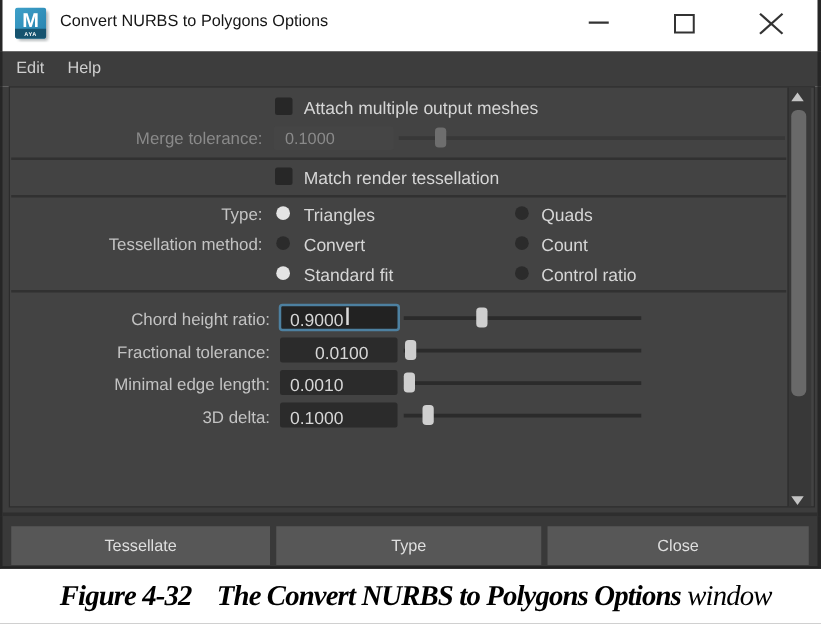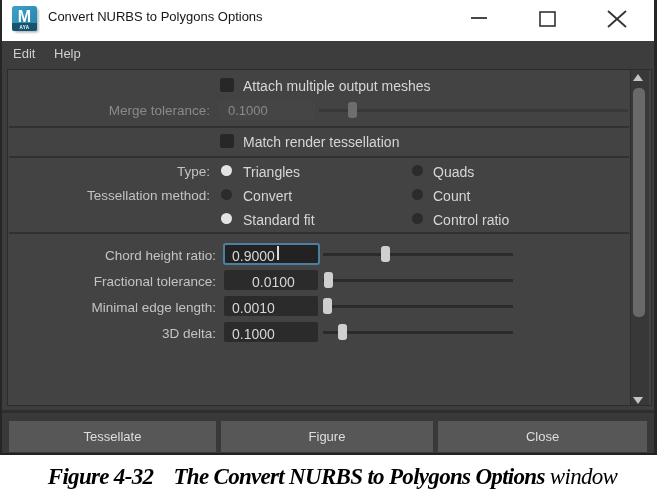--- a/index.html
+++ b/index.html
@@ -146,16 +146,16 @@
   <div class="abs handle" style="left:338px;top:324px;"></div>
 
   <div id="sbar" class="abs"></div>
   <div class="abs arrow-up" style="left:633px;top:74px;"></div>
   <div id="sthumb" class="abs"></div>
   <div class="abs arrow-dn" style="left:633px;top:397px;"></div>
 
   <div class="abs" style="left:2px;top:410px;width:652px;height:3px;background:#2e2e2e;"></div>
   <div id="btnrow" class="abs"></div>
   <div class="abs btn" style="left:9px;width:207px;">Tessellate</div>
-  <div class="abs btn" style="left:221px;width:212px;">Figure</div>
+  <div class="abs btn" style="left:221px;width:212px;">Type</div>
   <div class="abs btn" style="left:438px;width:209px;">Close</div>
 
   <div id="caption" class="abs"><b>Figure 4-32&nbsp;&nbsp; <span style="padding-left:5px">The Convert NURBS to Polygons Options</span></b> window</div>
 
 </body></html>

